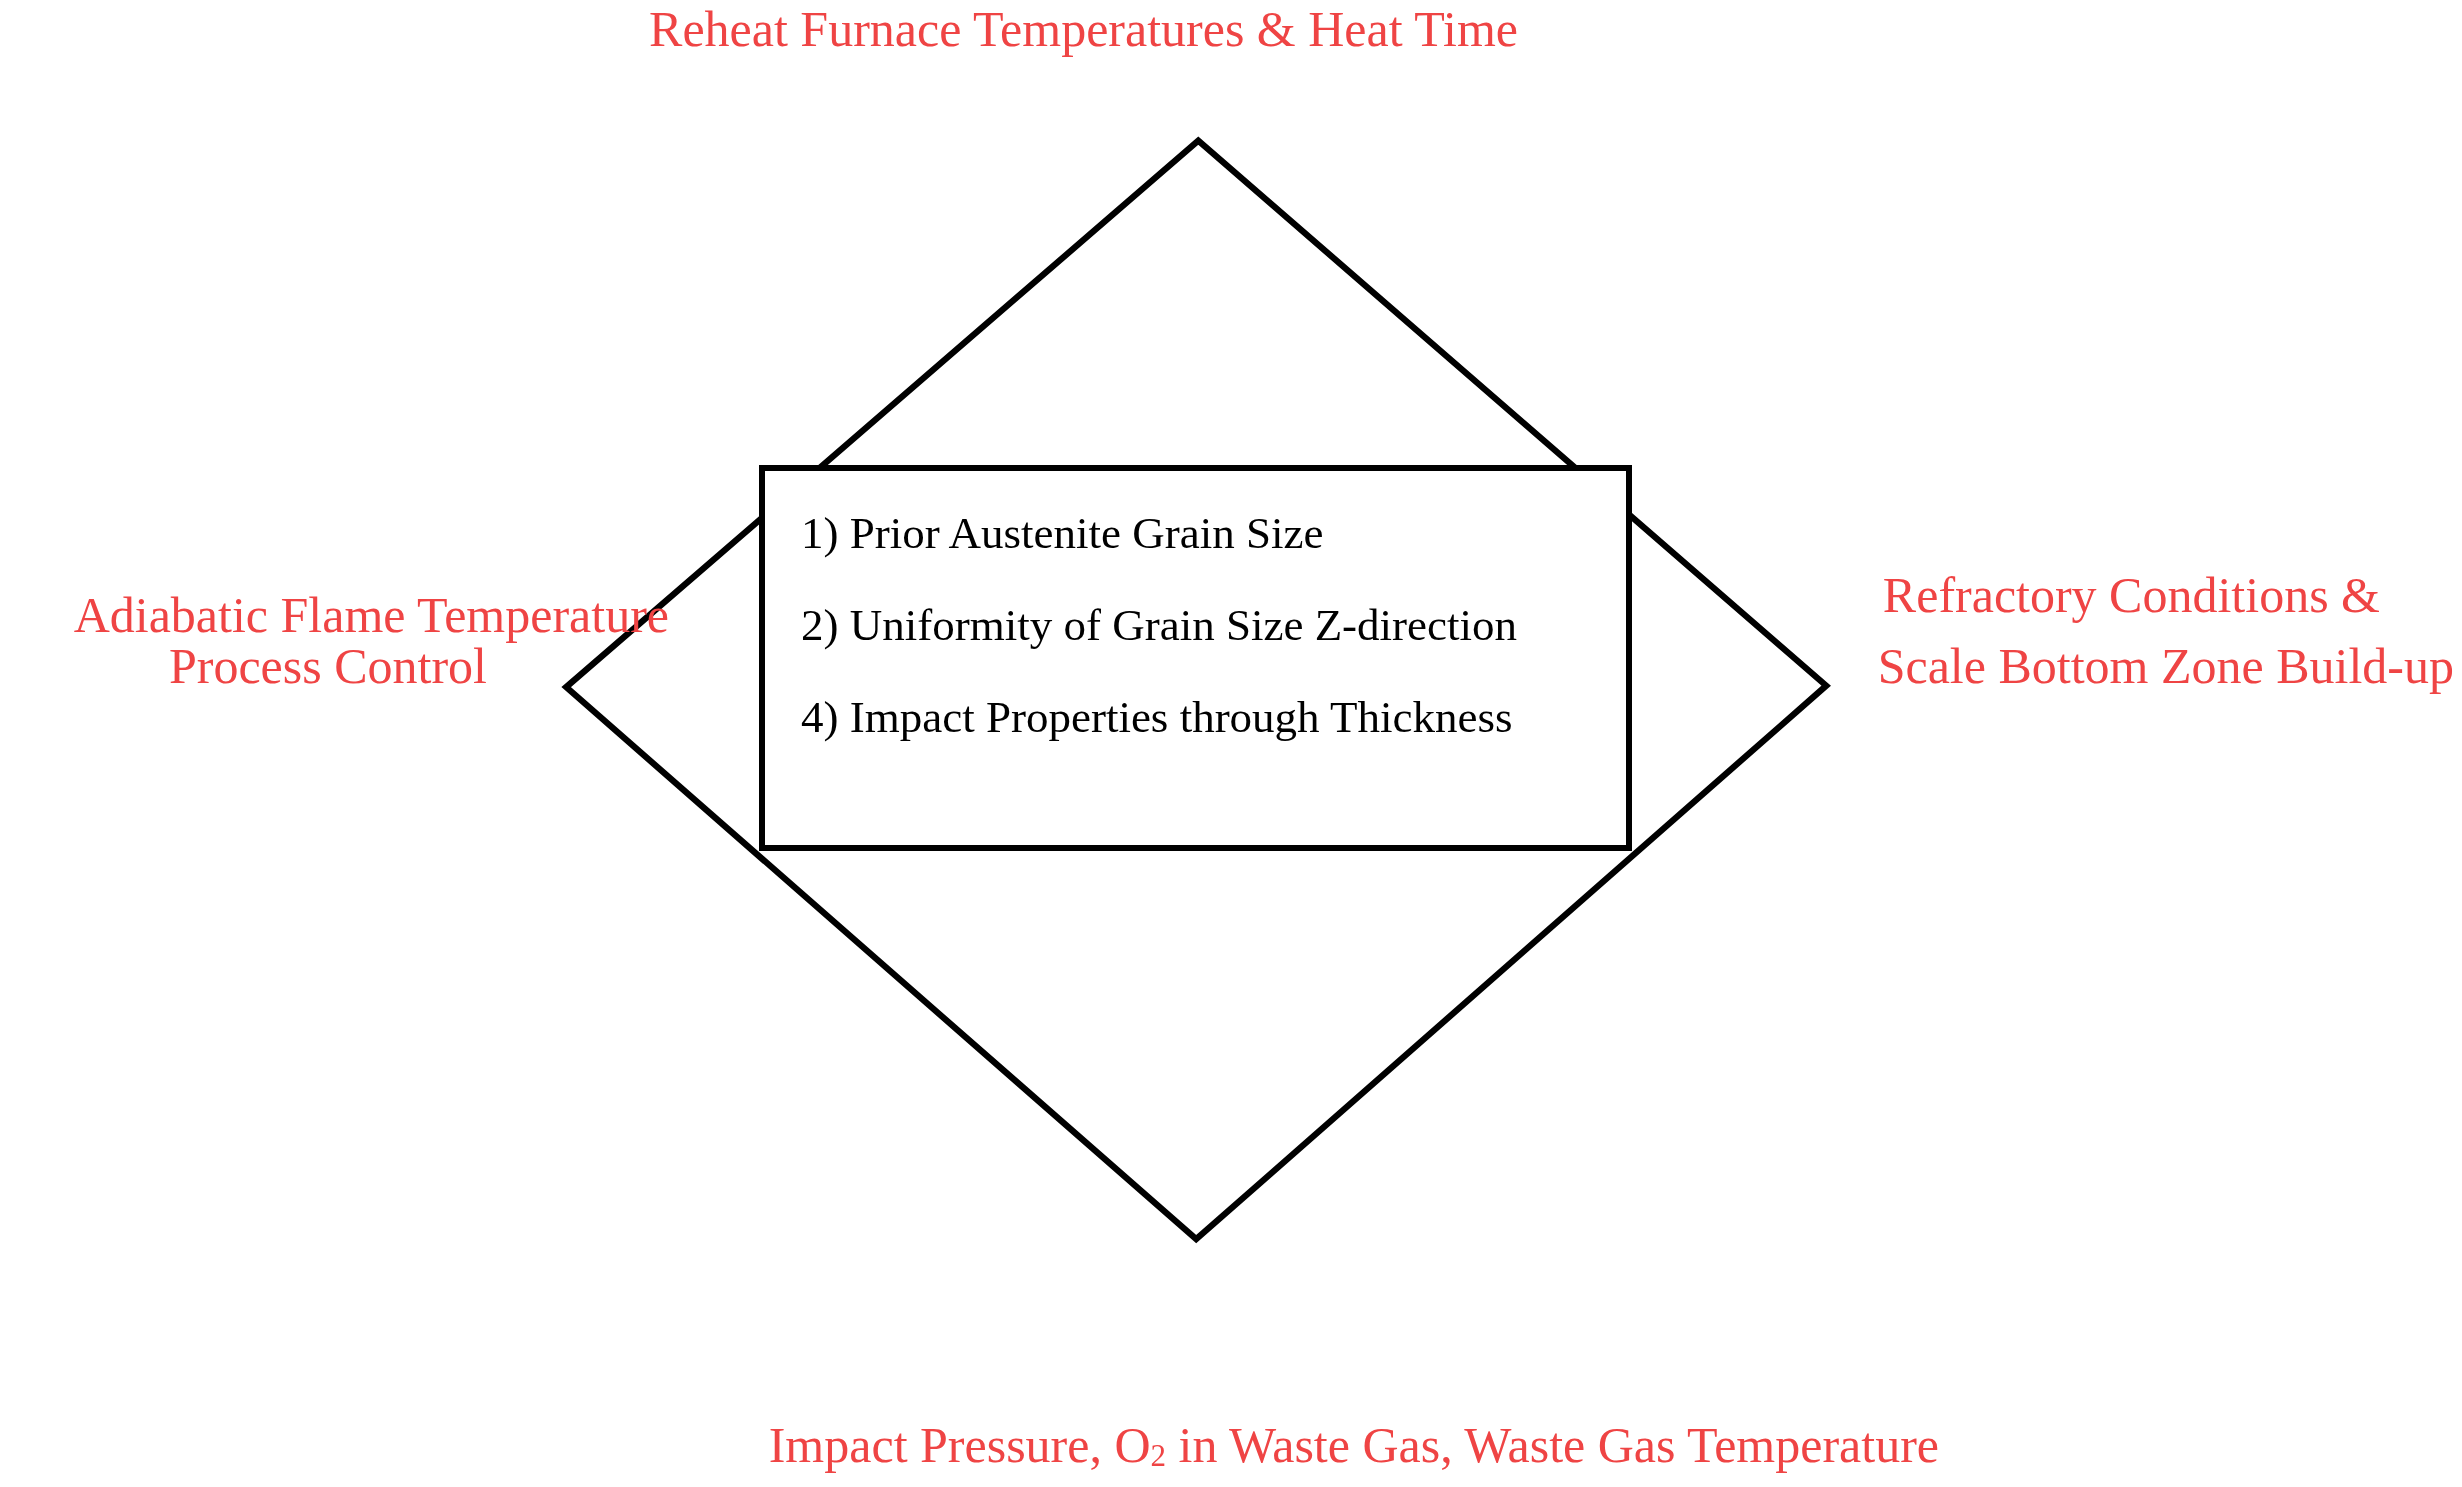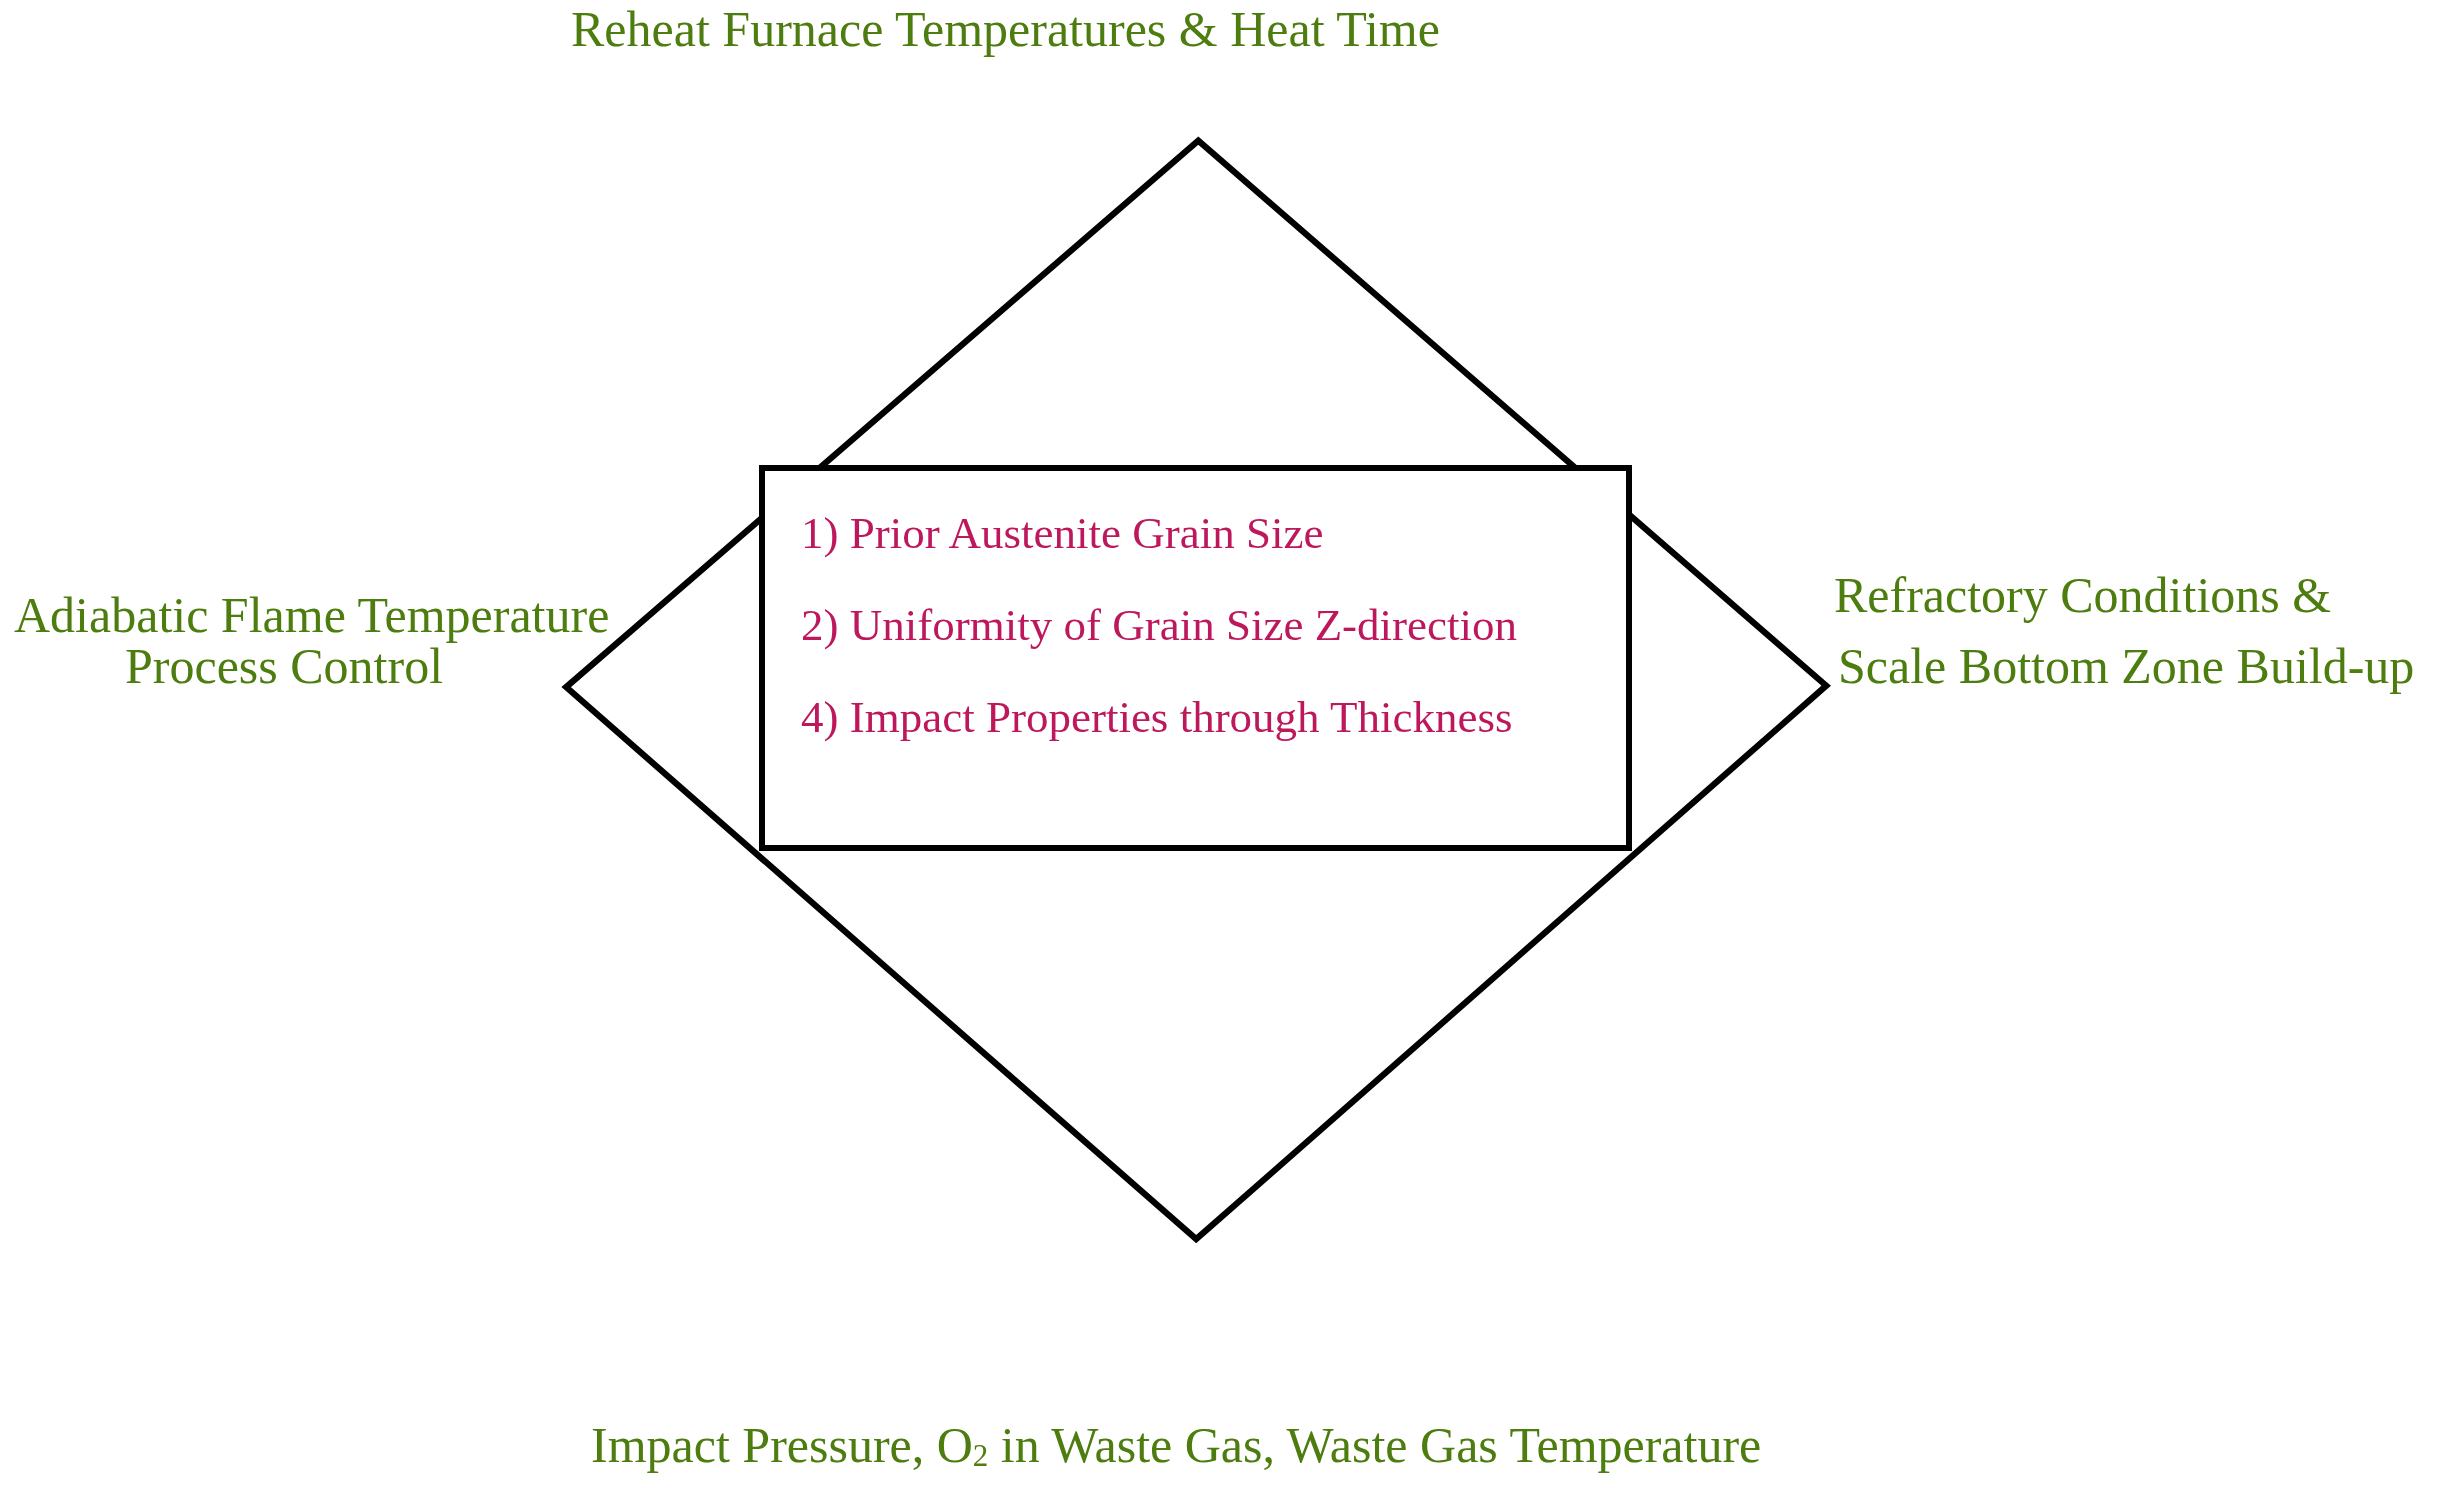--- a/index.html
+++ b/index.html
@@ -8,42 +8,42 @@
     width:2462px;height:1487px;
     background:#ffffff;
     font-family:"Liberation Serif","DejaVu Serif",serif;
     color:#000000;
     overflow:hidden;
   }
   .abs{position:absolute;}
   .lbl{
     font-size:50px;
     line-height:50px;
-    text-align:left;
+    text-align:right;
     white-space:nowrap;
-    color:#4d7c0f;
+    color:#ef4444;
   }
   #diamond-svg{position:absolute;left:0;top:0;z-index:1;}
   #center-box{
     left:759px;top:465px;
     width:873px;height:386px;
     box-sizing:border-box;
     border:6.3px solid #000000;
     background:#ffffff;
     z-index:2;
     display:flex;
     flex-direction:column;
     gap:47px;
     padding:40px 0 0 36px;
   }
   .box-item{
     font-size:45px;
     line-height:45px;
     white-space:nowrap;
-    color:#be185d;
+    color:#000000;
   }
   .toplayer{z-index:3;}
   sub.o2{
     font-size:0.62em;
     vertical-align:-0.12em;
     line-height:0;
   }
 </style>
 </head>
 <body>

